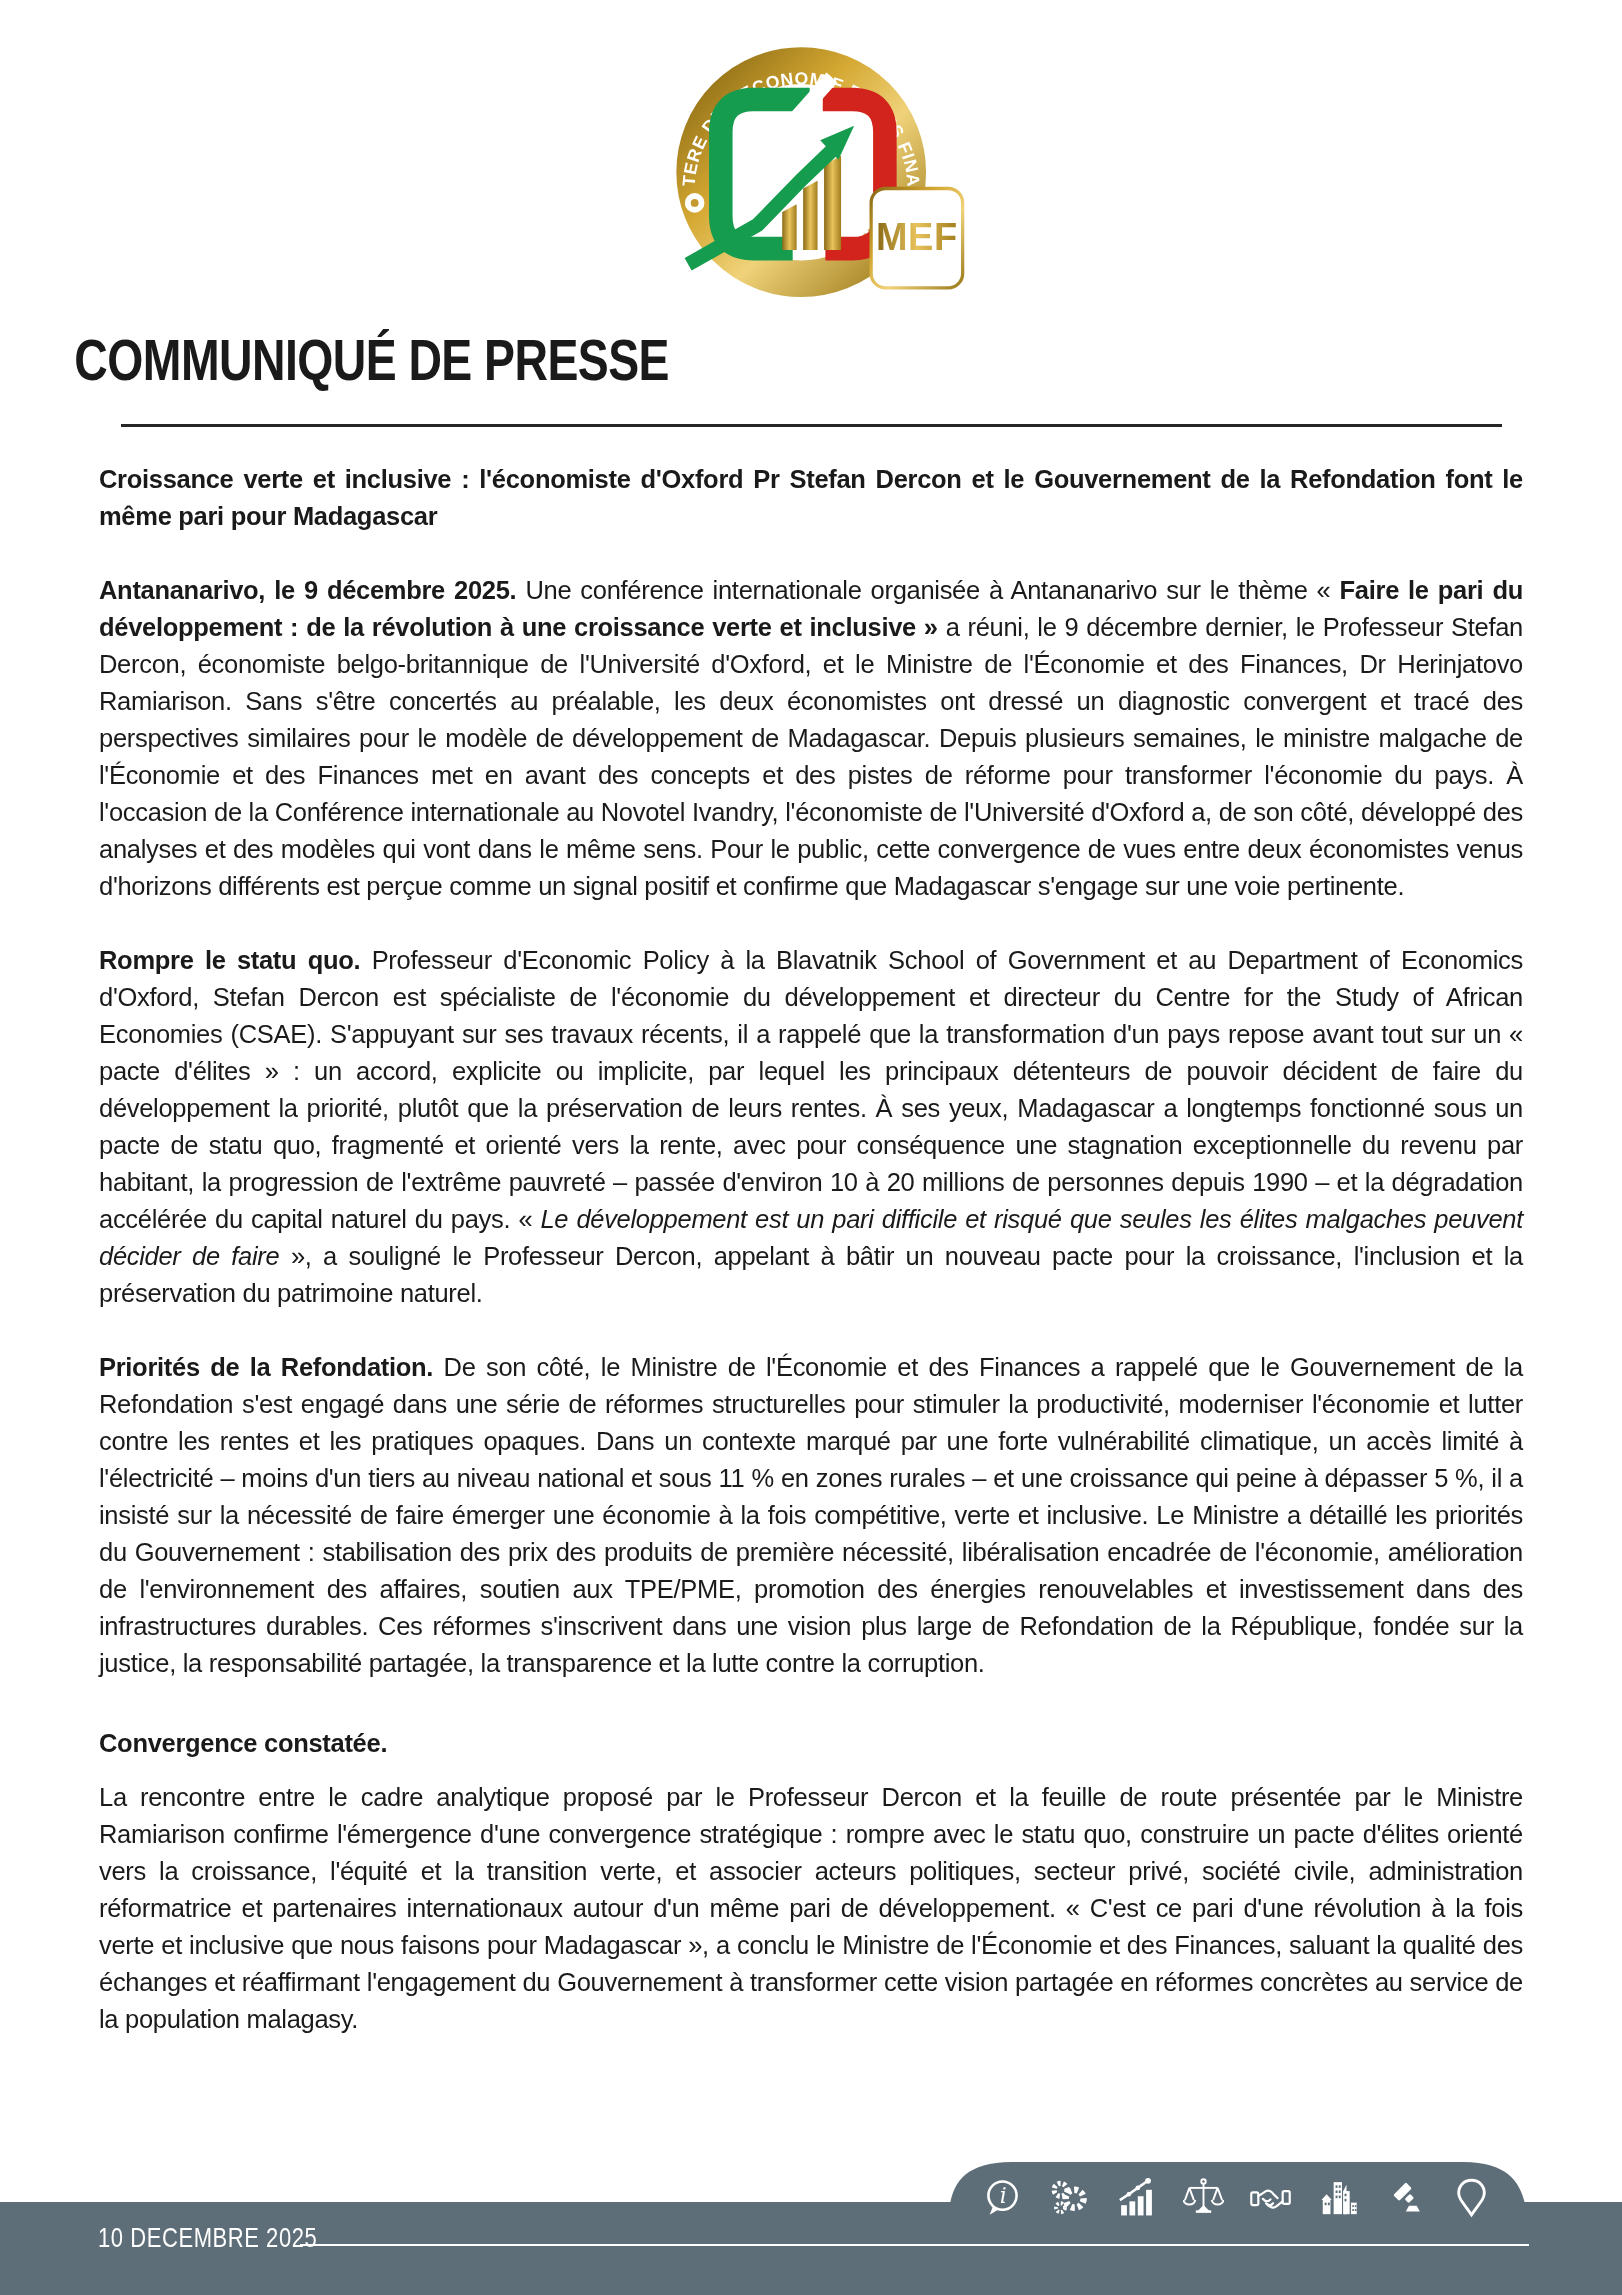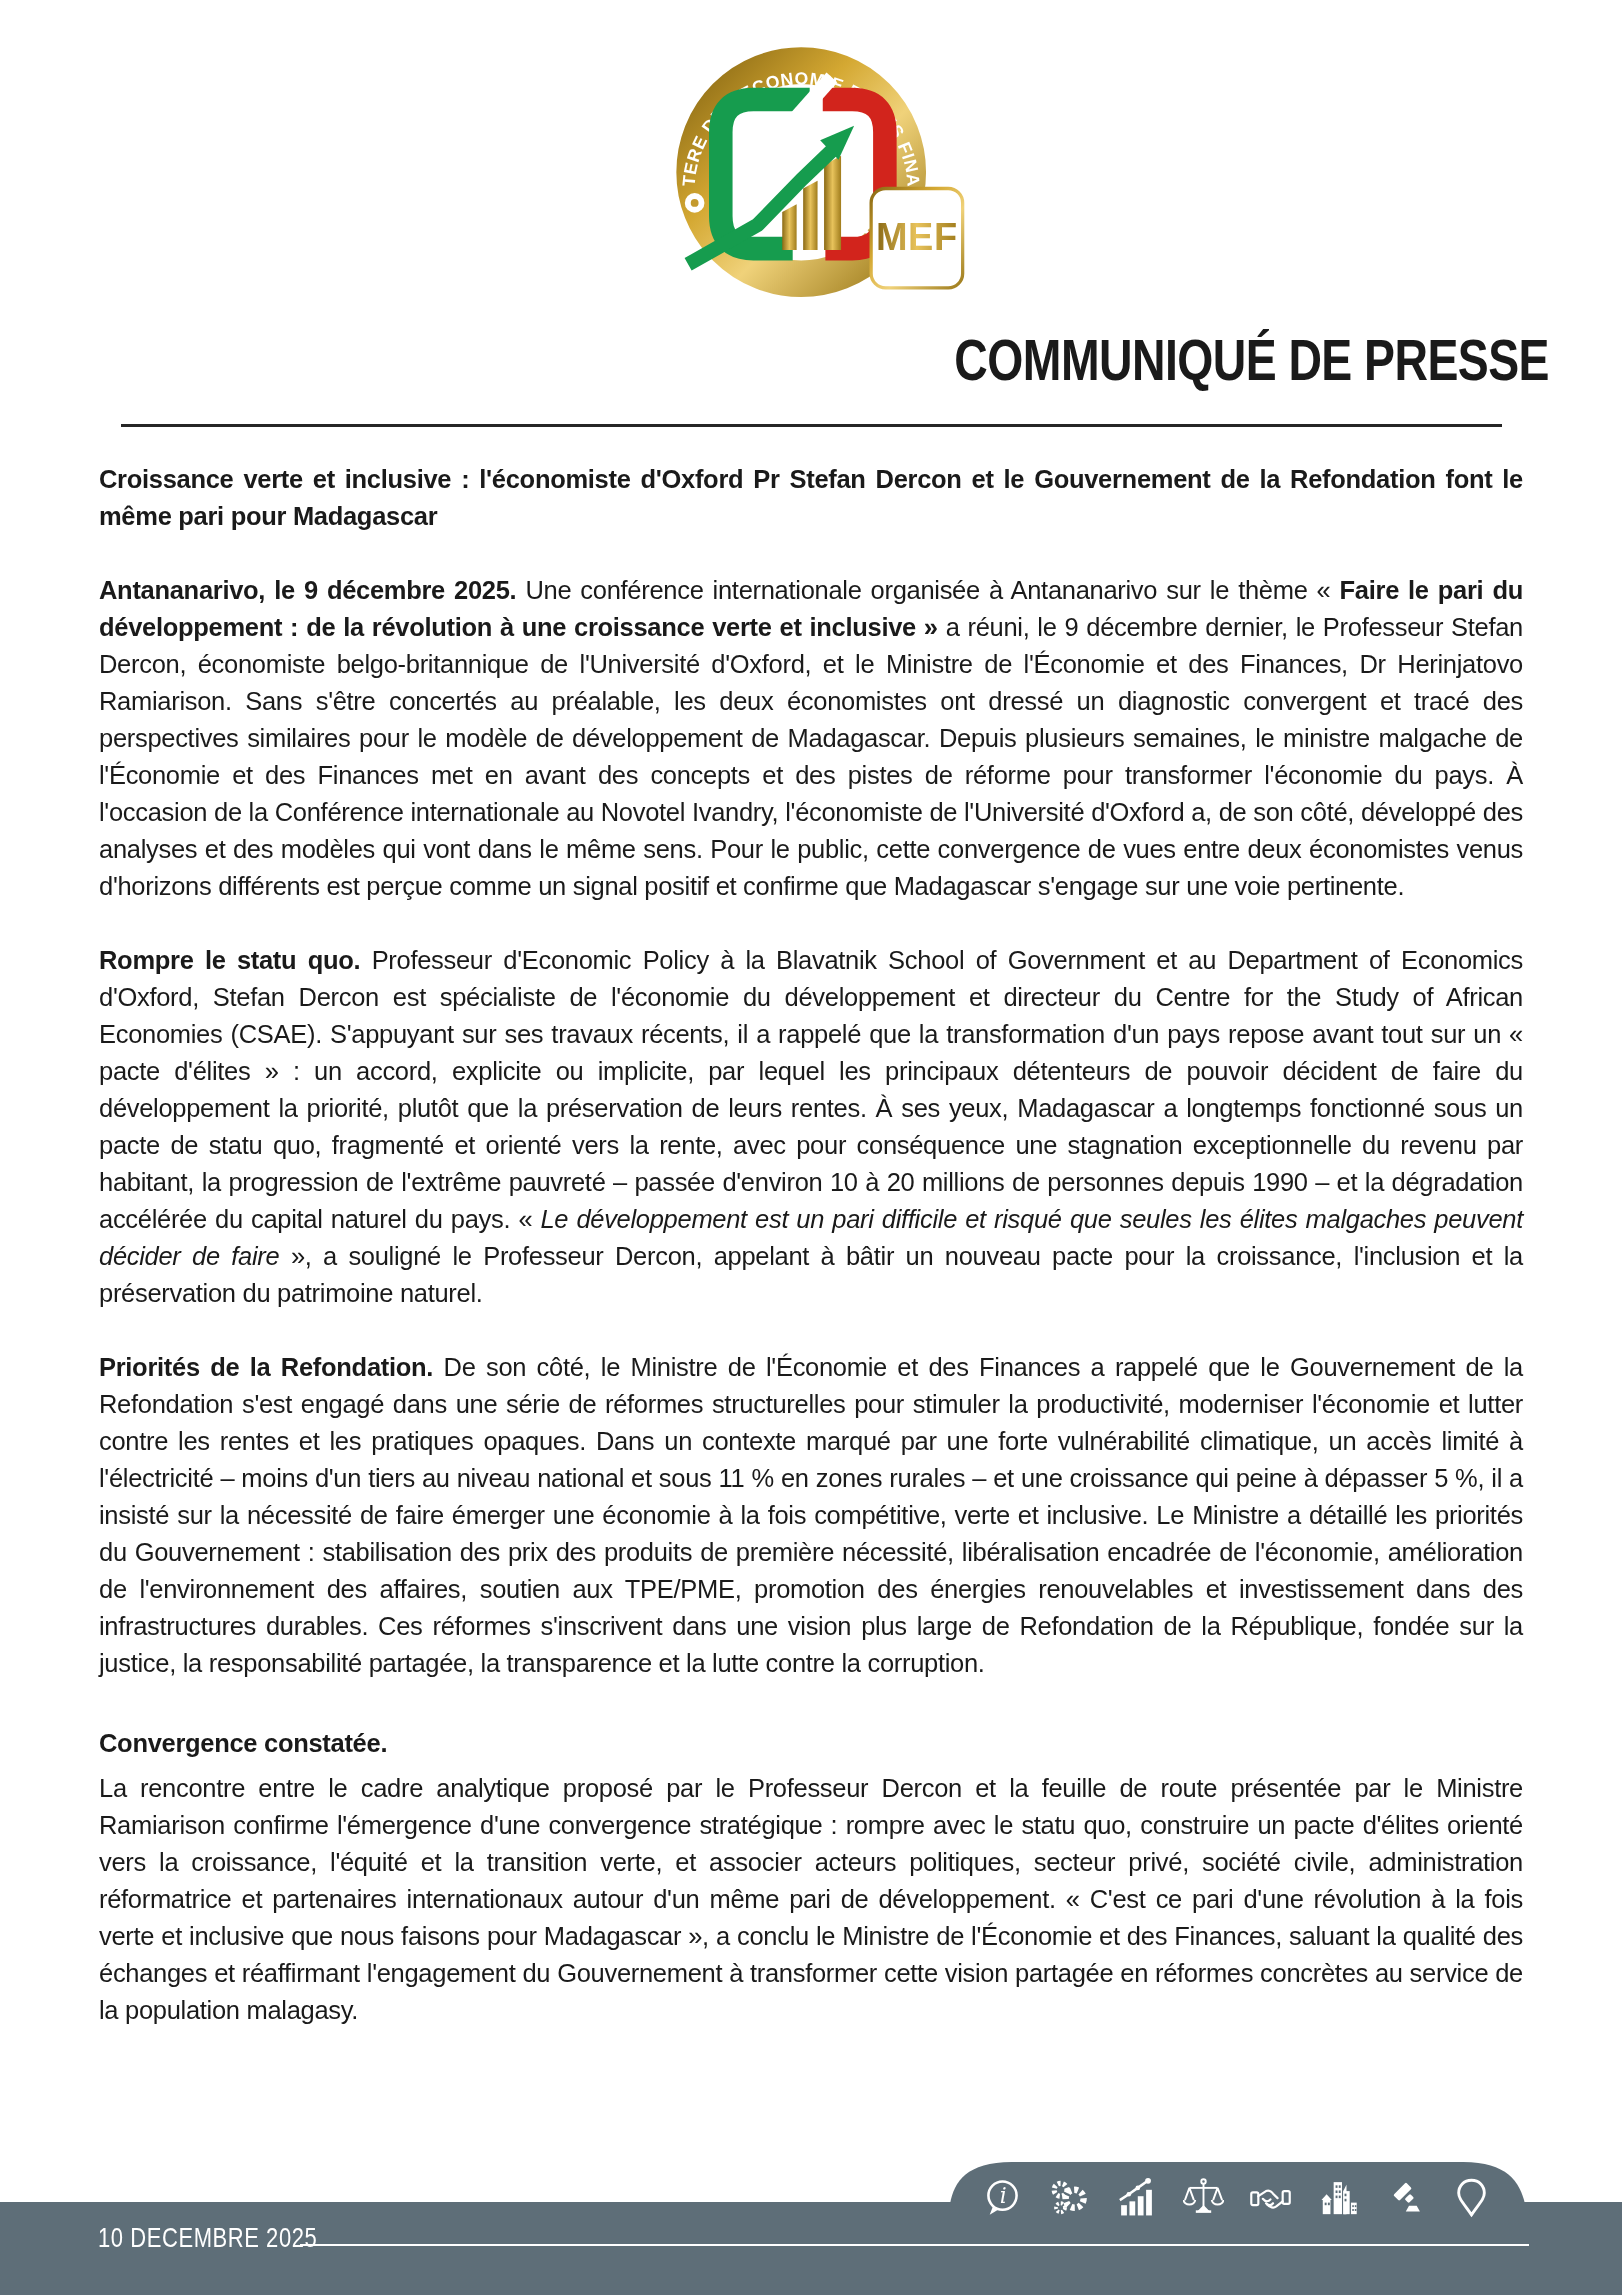--- a/index.html
+++ b/index.html
@@ -10,39 +10,39 @@
     font-family:"Liberation Sans", sans-serif;
     color:#1a1a1a;
     overflow:hidden;
     margin:0 auto;
   }
   
   .logo-wrap{position:absolute;top:46px;left:654px;width:314px;height:268px;}
   
   .doc-title{
     position:absolute;top:326px;left:0;width:1623px;
-    text-align:right;font-weight:bold;font-size:58px;
+    text-align:left;font-weight:bold;font-size:58px;
     letter-spacing:-0.7px;white-space:nowrap;
   }
   .doc-title span{display:inline-block;transform:scaleX(0.8);transform-origin:center;}
   
   .divider{
     position:absolute;top:424px;left:121px;width:1381px;height:2.6px;
     background:#262626;
   }
   
   .content{
     position:absolute;top:461px;left:99px;width:1424px;
     font-size:25.5px;line-height:37px;letter-spacing:-0.3px;
     text-align:justify;
   }
   .content p{margin:0 0 37px 0;}
   p.headline{font-weight:bold;}
   p.subhead{font-weight:bold;margin-bottom:0;margin-top:43px;}
-  p.no-gap{margin-top:8px;}
+  p.no-gap{margin-top:17px;}
   .b{font-weight:bold;margin-top:48px;}
   .i{font-style:italic;}
   
   .footer-band{
     position:absolute;left:0;bottom:0;width:1623px;height:93px;
     background:#5e6e78;
   }
   .footer-tab{position:absolute;left:950px;top:2162px;width:575px;height:42px;}
   .footer-line{position:absolute;left:300px;top:2244px;width:1229px;height:2px;background:#ffffff;}
   .footer-date{

